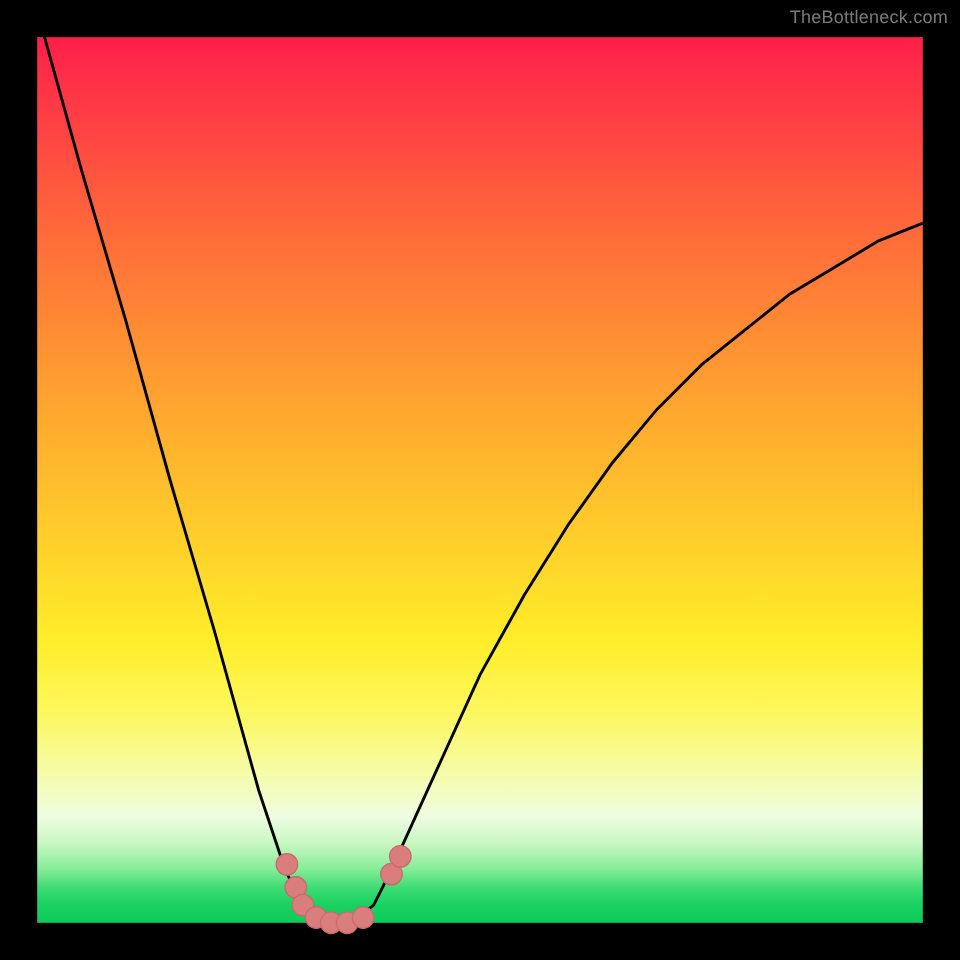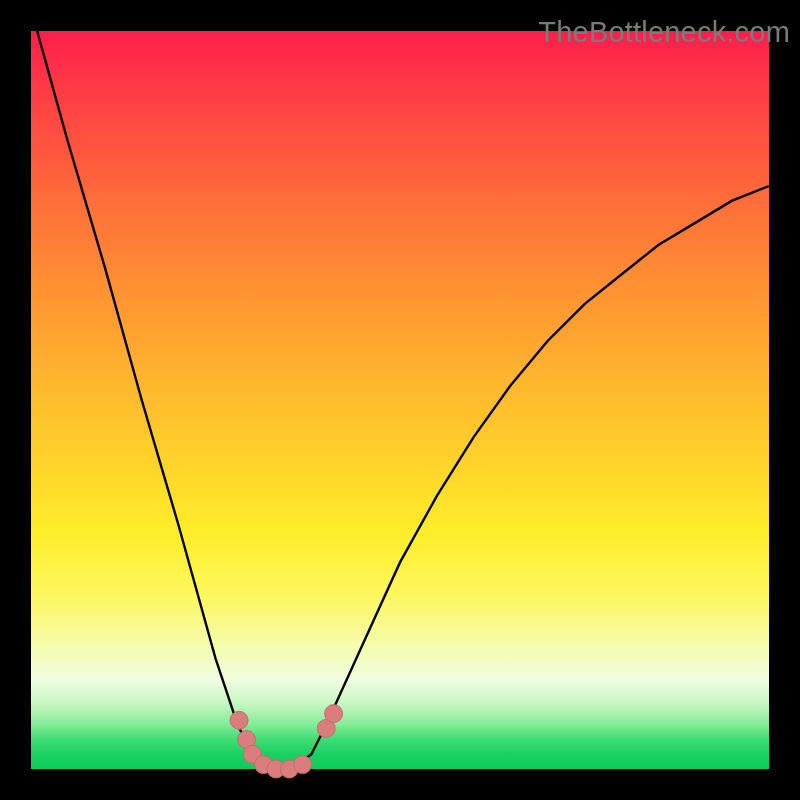--- a/index.html
+++ b/index.html
@@ -40,24 +40,24 @@
       #eefde1 88%,
       #c9f7c3 91%,
       #84ec97 94%,
       #3edc75 96%,
       #19d160 98%,
       #0ecb58 100%
     );
   }
   .watermark {
     position: absolute;
-    top: 16px;
+    top: 6px;
     right: 10px;
     color: #7b7b7b;
-    font-size: 29px;
+    font-size: 15px;
     font-weight: 500;
     letter-spacing: 0.2px;
     user-select: none;
   }
   svg.curve {
     position: absolute;
     left: 31px;
     top: 31px;
     width: 738px;
     height: 738px;

